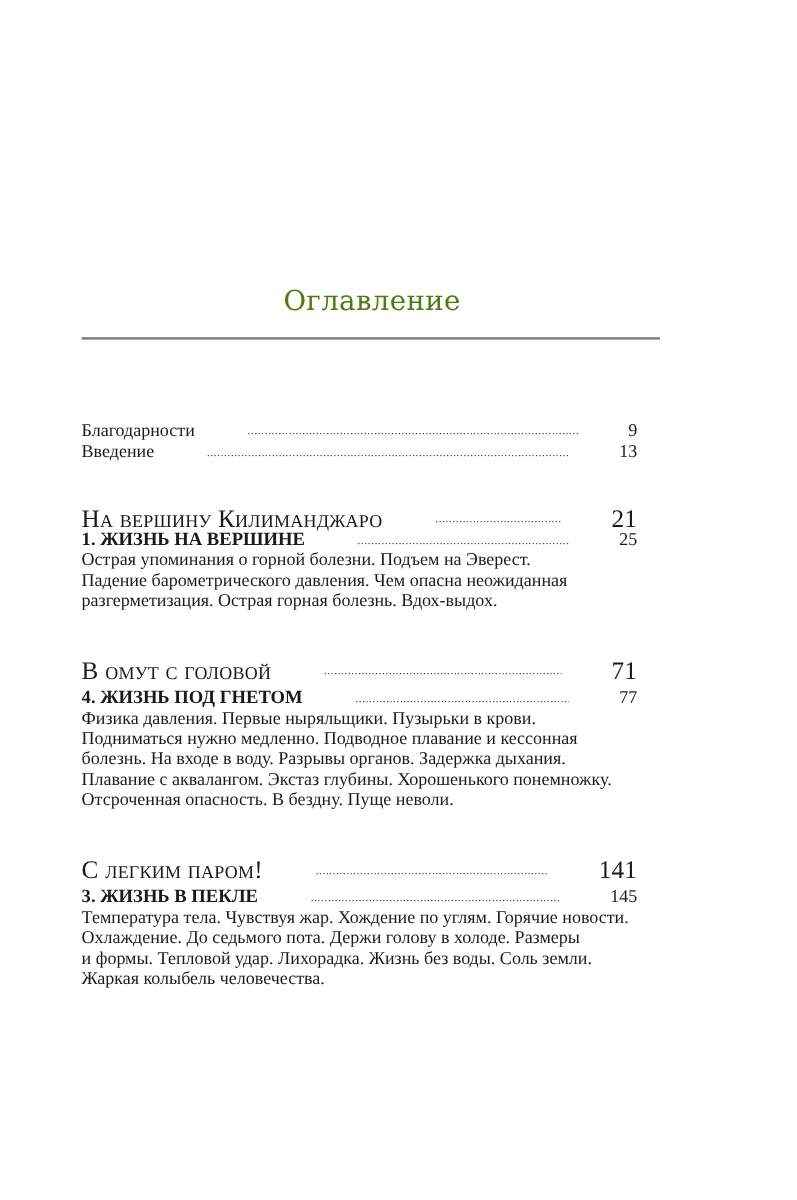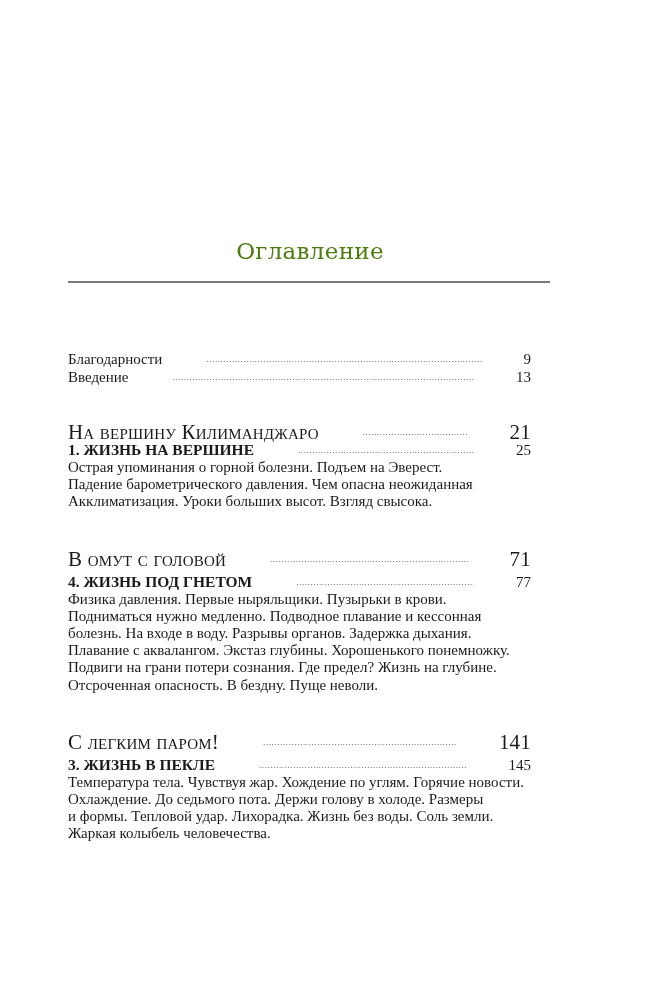--- a/index.html
+++ b/index.html
@@ -102,39 +102,38 @@
     <span class="page">21</span>
   </div>
   <div class="entry chapter" style="">
     <span class="label">1. ЖИЗНЬ НА ВЕРШИНЕ</span>
     <span class="dots"></span>
     <span class="page">25</span>
   </div>
   <div class="desc">
     <span>Острая упоминания о горной болезни. Подъем на Эверест.</span>
     <span>Падение барометрического давления. Чем опасна неожиданная</span>
-    <span>Акклиматизация. Уроки больших высот. Взгляд свысока.</span>
+    <span>разгерметизация. Острая горная болезнь. Вдох-выдох.</span>
   </div>
 
   <div class="entry part" style="margin-top:39px;">
     <span class="label">В омут с головой</span>
     <span class="dots"></span>
     <span class="page">71</span>
   </div>
   <div class="entry chapter" style="margin-top:5px;">
     <span class="label">4. ЖИЗНЬ ПОД ГНЕТОМ</span>
     <span class="dots"></span>
     <span class="page">77</span>
   </div>
   <div class="desc">
     <span>Физика давления. Первые ныряльщики. Пузырьки в крови.</span>
     <span>Подниматься нужно медленно. Подводное плавание и кессонная</span>
     <span>болезнь. На входе в воду. Разрывы органов. Задержка дыхания.</span>
     <span>Плавание с аквалангом. Экстаз глубины. Хорошенького понемножку.</span>
-    <span>Подвиги на грани потери сознания. Где предел? Жизнь на глубине.</span>
     <span>Отсроченная опасность. В бездну. Пуще неволи.</span>
   </div>
 
   <div class="entry part" style="margin-top:39px;">
     <span class="label">С легким паром!</span>
     <span class="dots"></span>
     <span class="page">141</span>
   </div>
   <div class="entry chapter" style="margin-top:5px;">
     <span class="label">3. ЖИЗНЬ В ПЕКЛЕ</span>

